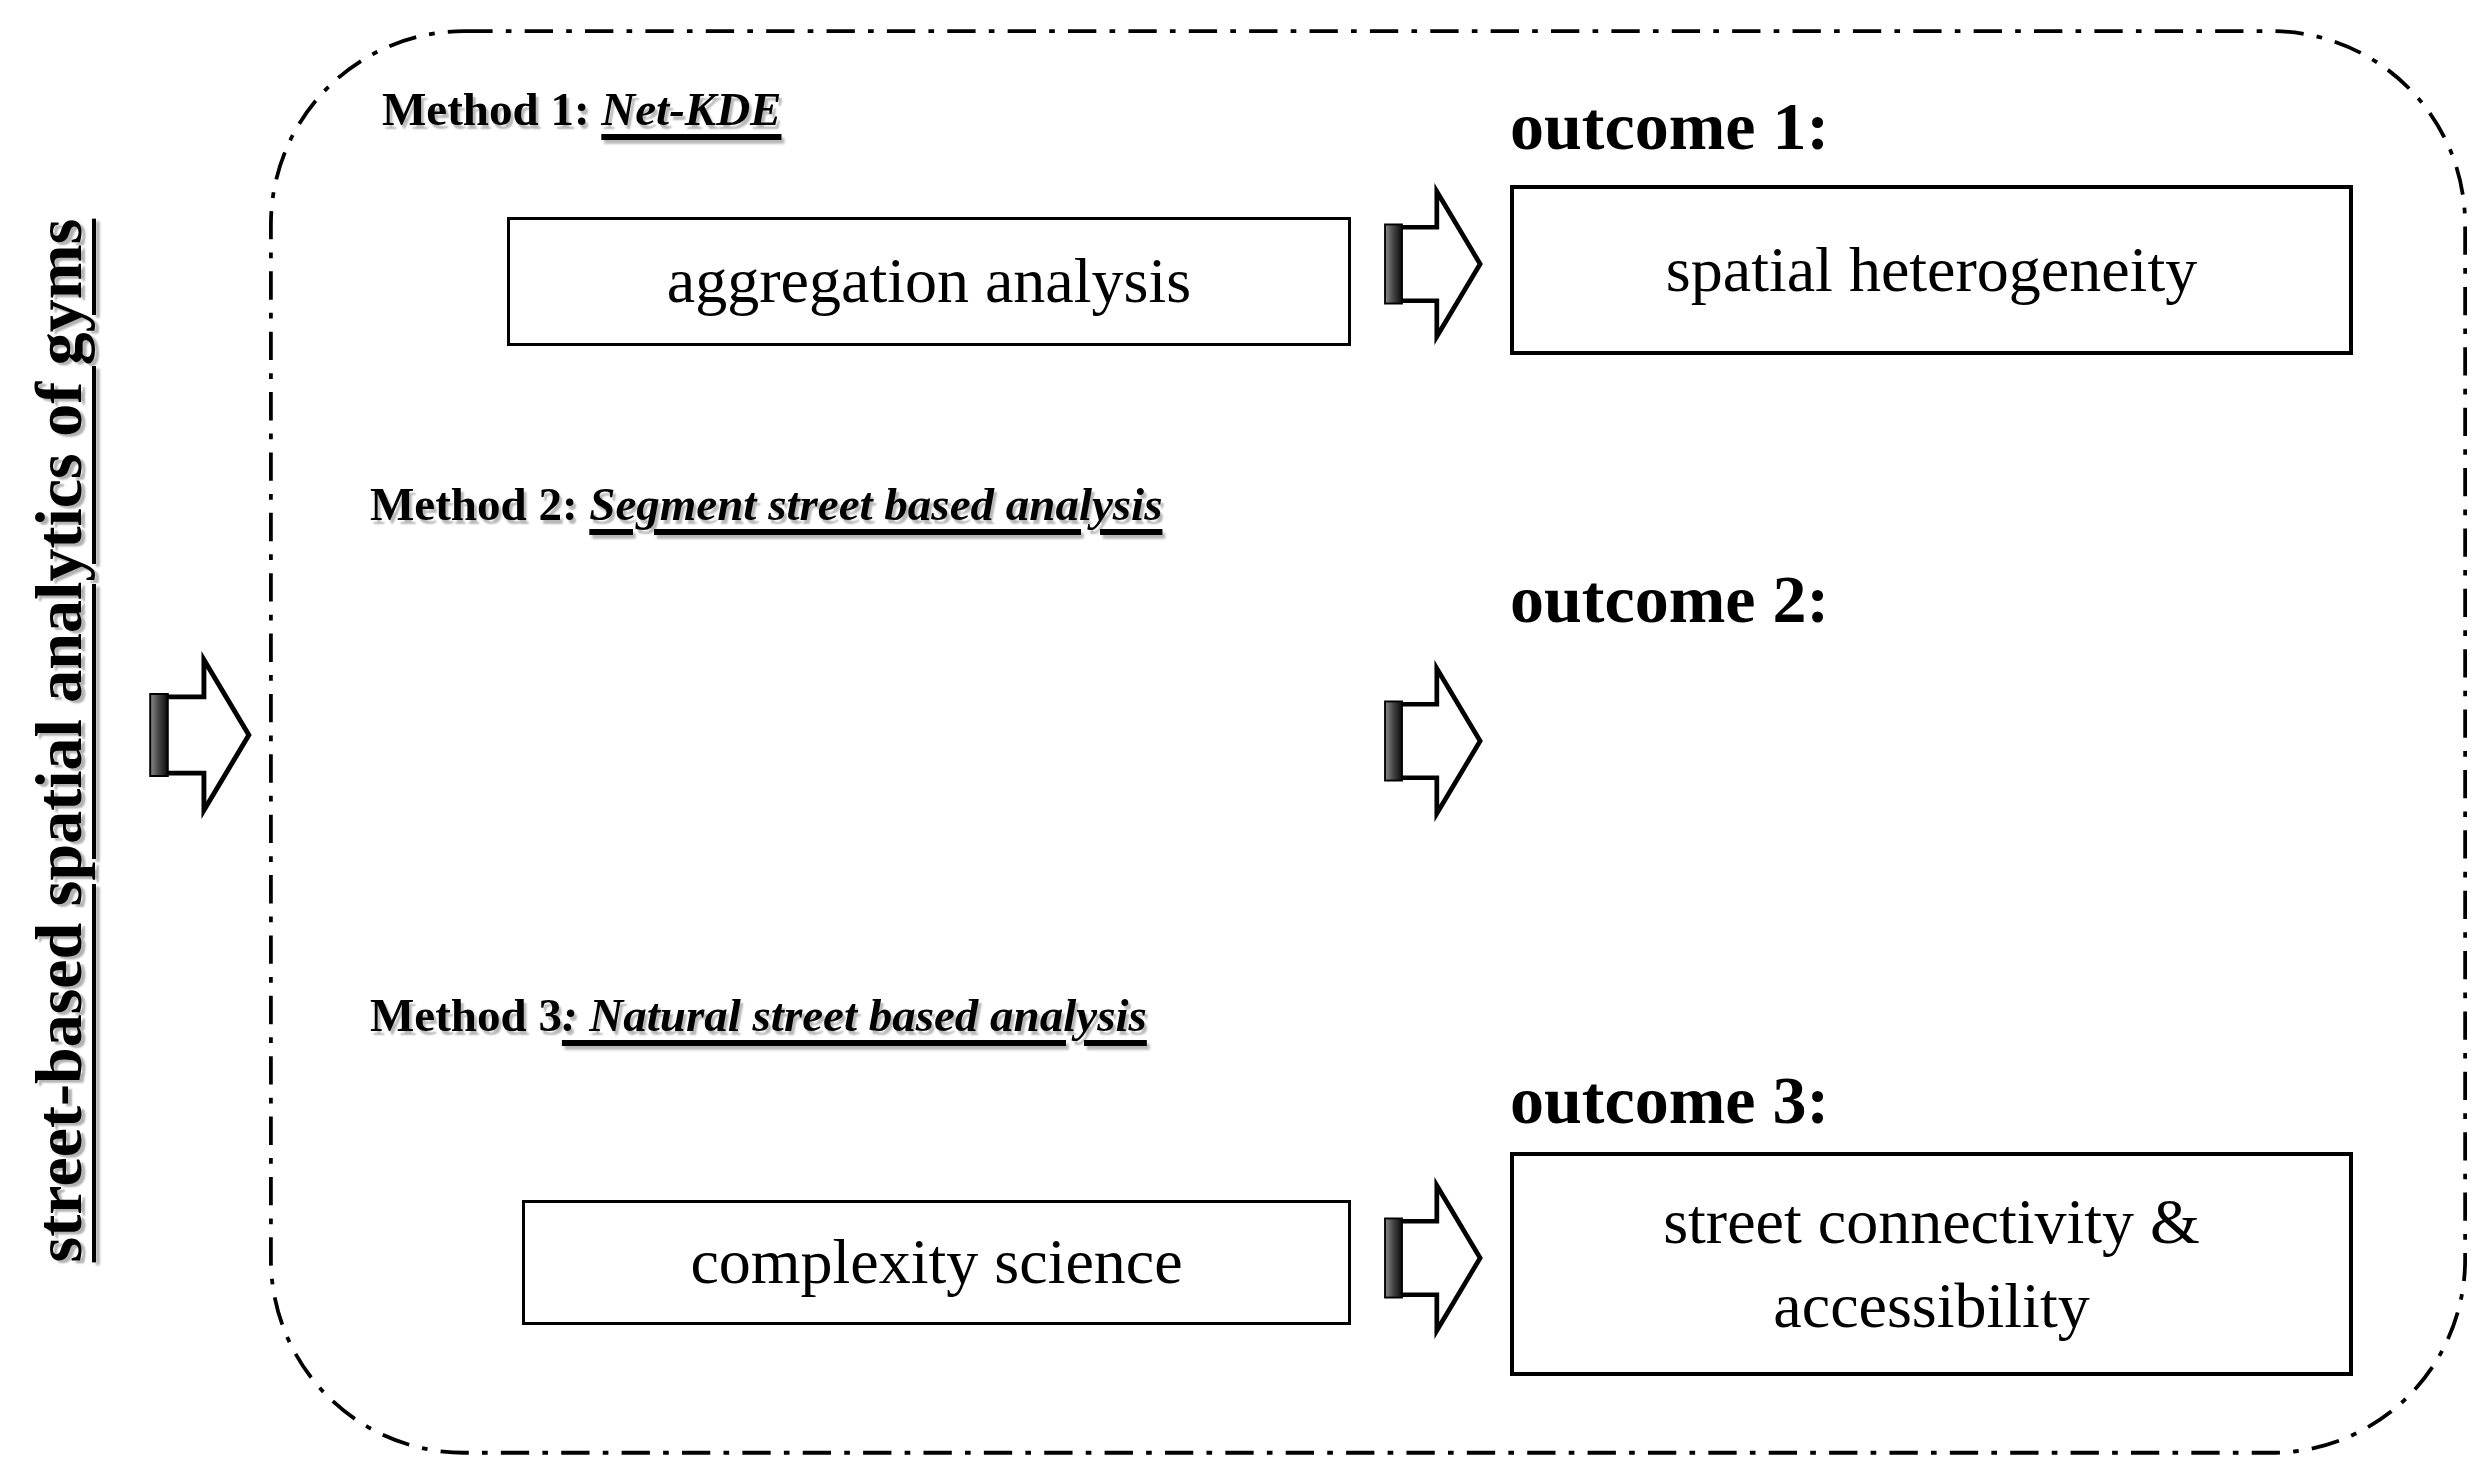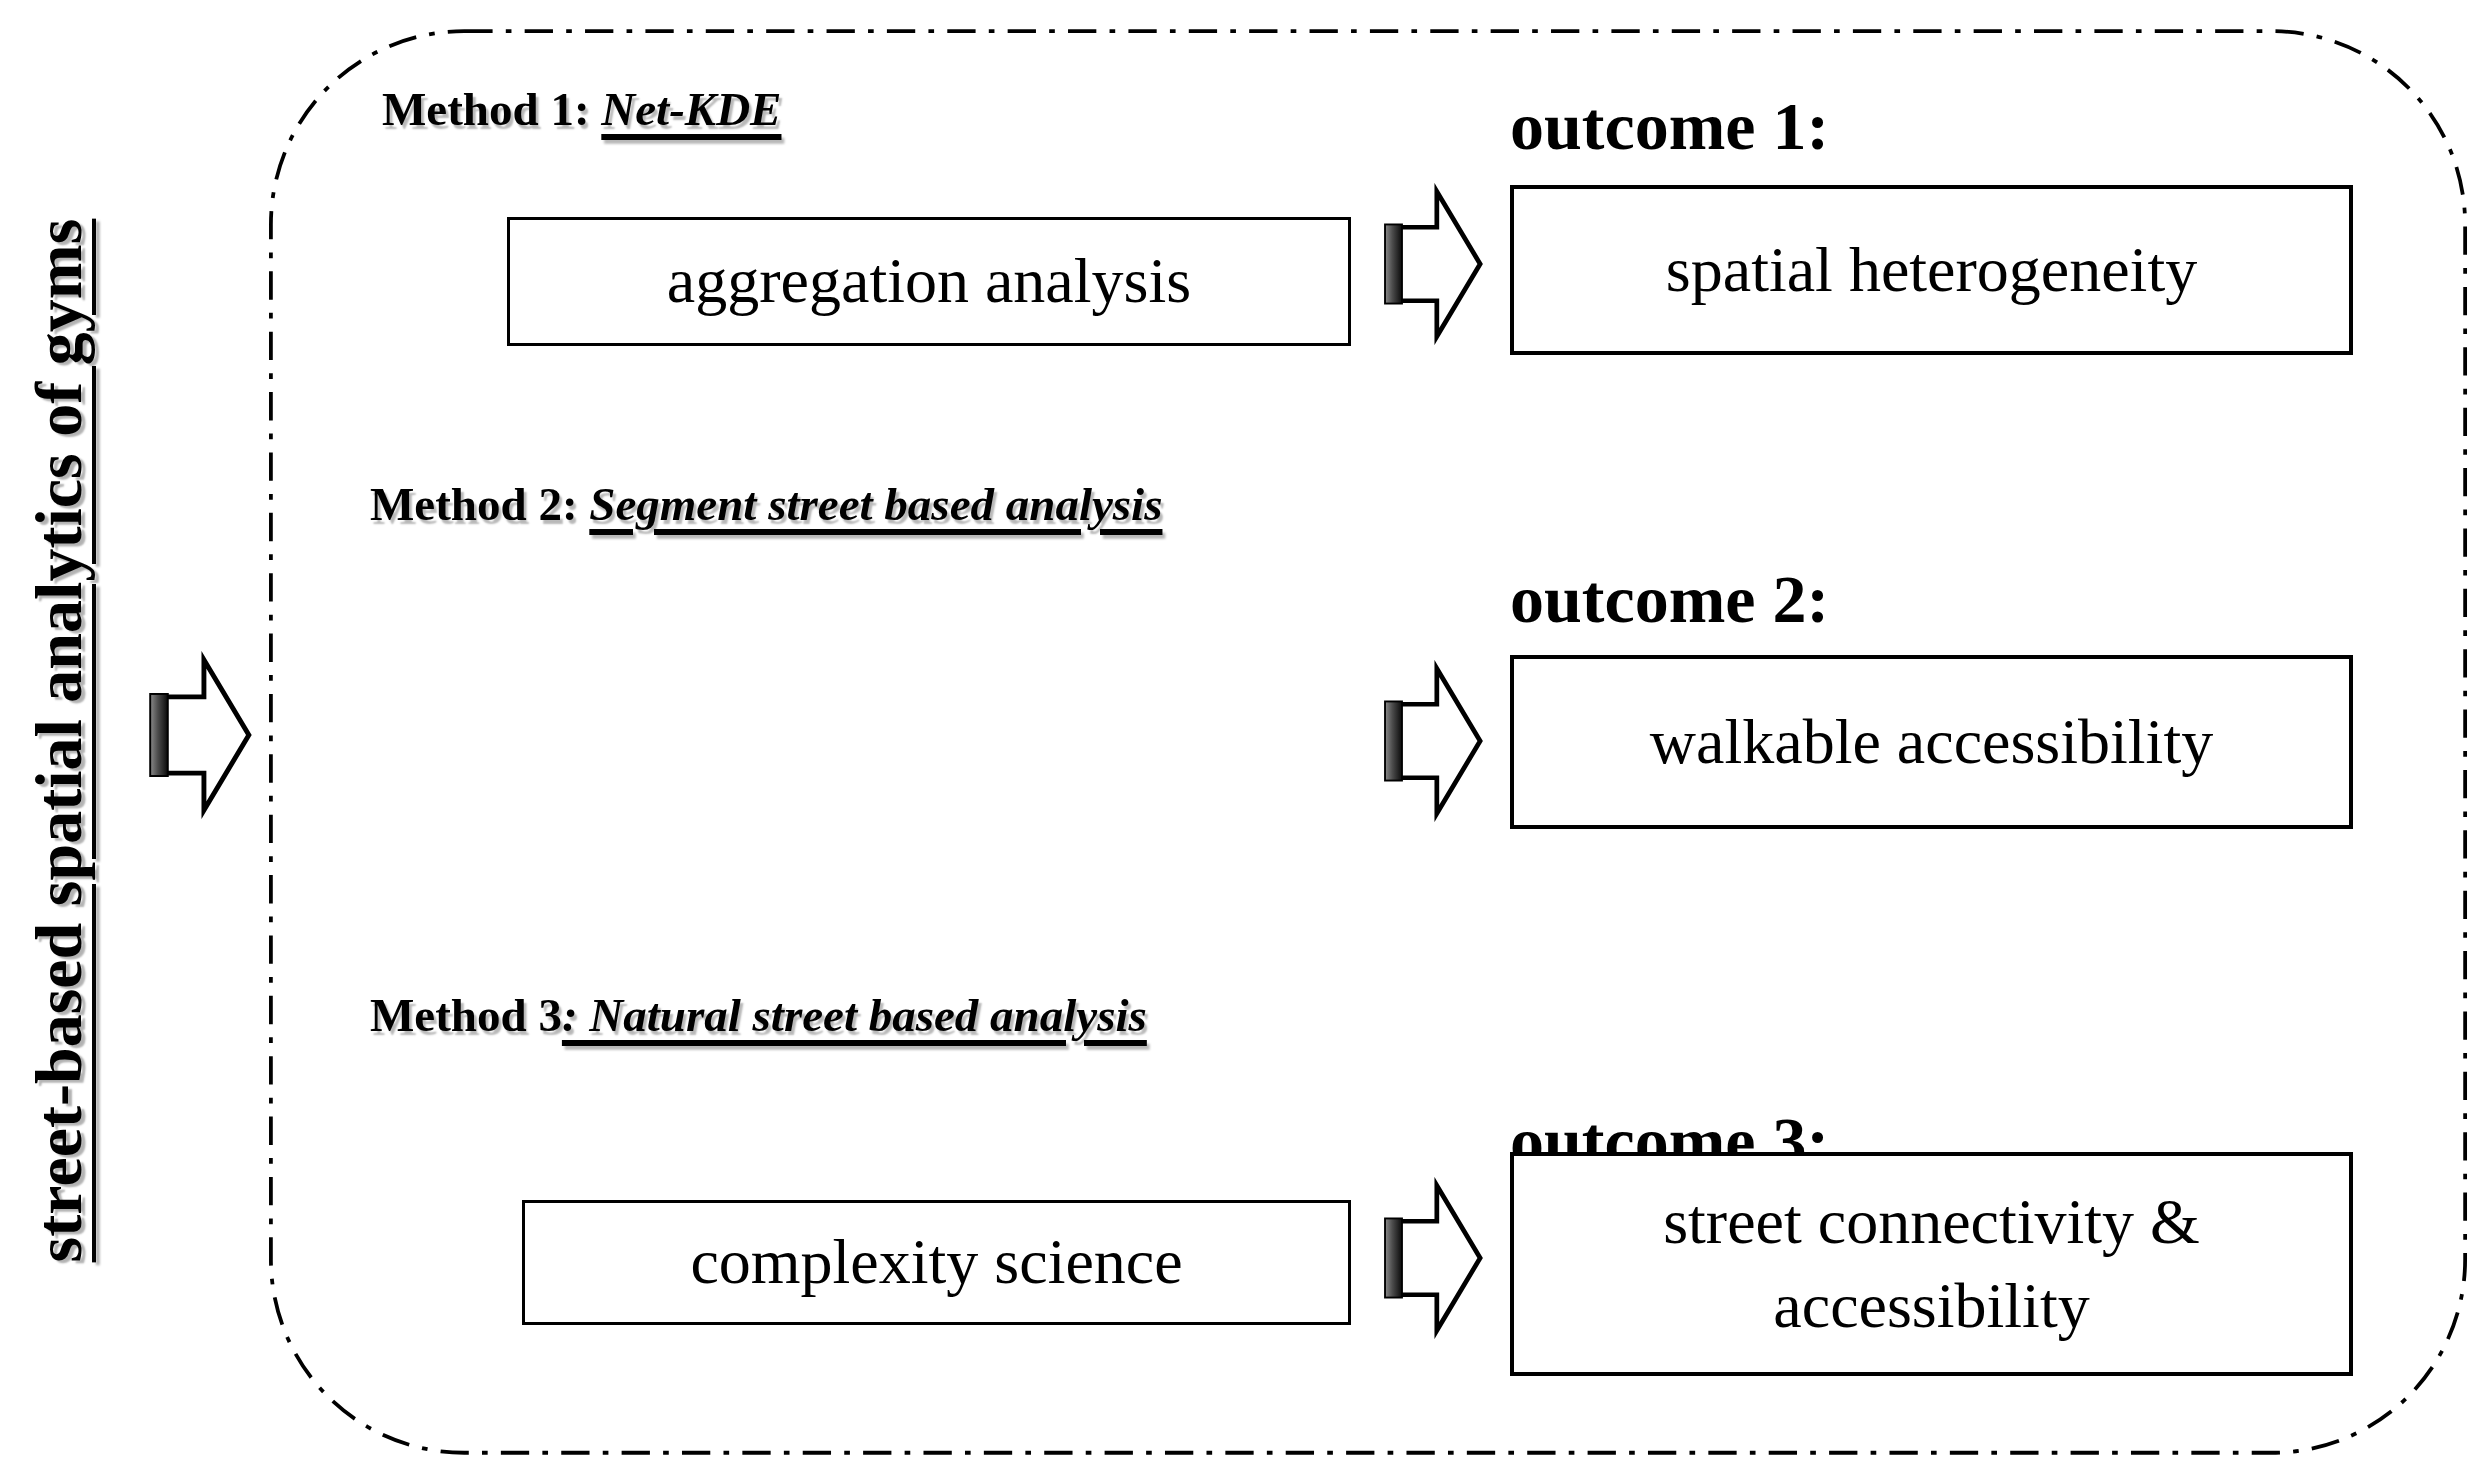--- a/index.html
+++ b/index.html
@@ -47,21 +47,21 @@
   .r1-heading{left:382px;top:77px;white-space:nowrap;}
   .r2-heading{left:370px;top:472px;width:830px;}
   .r3-heading{left:370px;top:983px;width:830px;}
   
   .olabel{
     position:absolute;left:1510px;
     font-weight:bold;font-size:68px;white-space:nowrap;
   }
   .o1-label{top:87px;}
   .o2-label{top:560px;}
-  .o3-label{top:1102px;}
+  .o3-label{top:1061px;}
   
   .bx{
     position:absolute;
     background:#fff;
     display:flex;align-items:center;justify-content:center;
     text-align:center;
     font-size:64px;line-height:1.32;
     padding:0 19px;box-sizing:border-box;
   }
   .mbox{border:3.8px solid #000;}
@@ -112,21 +112,20 @@
   <div class="heading r2-heading"><span class="hp">Method 2: </span><span class="hn">Segment street based analysis</span></div>
 
 
   <svg class="arrow r2-arrow" viewBox="0 0 108 172" aria-hidden="true">
     <polygon points="5,47 57,47 57,9 103,86 57,163 57,125 5,125" fill="#fff" stroke="#000" stroke-width="5"></polygon>
     <rect x="2" y="44" width="18" height="84" fill="url(#barGrad)" stroke="#000" stroke-width="2"></rect>
   </svg>
 
   <div class="olabel o2-label">outcome 2:</div>
 
-  <div class="bx obox o2-box">walkable accessibility</div>
 
   <div class="heading r3-heading"><span class="hp">Method 3</span><span class="hn">: Natural street based analysis</span></div>
 
   <div class="bx mbox r3-box">complexity science</div>
 
   <svg class="arrow r3-arrow" viewBox="0 0 108 172" aria-hidden="true">
     <polygon points="5,47 57,47 57,9 103,86 57,163 57,125 5,125" fill="#fff" stroke="#000" stroke-width="5"></polygon>
     <rect x="2" y="44" width="18" height="84" fill="url(#barGrad)" stroke="#000" stroke-width="2"></rect>
   </svg>
 

